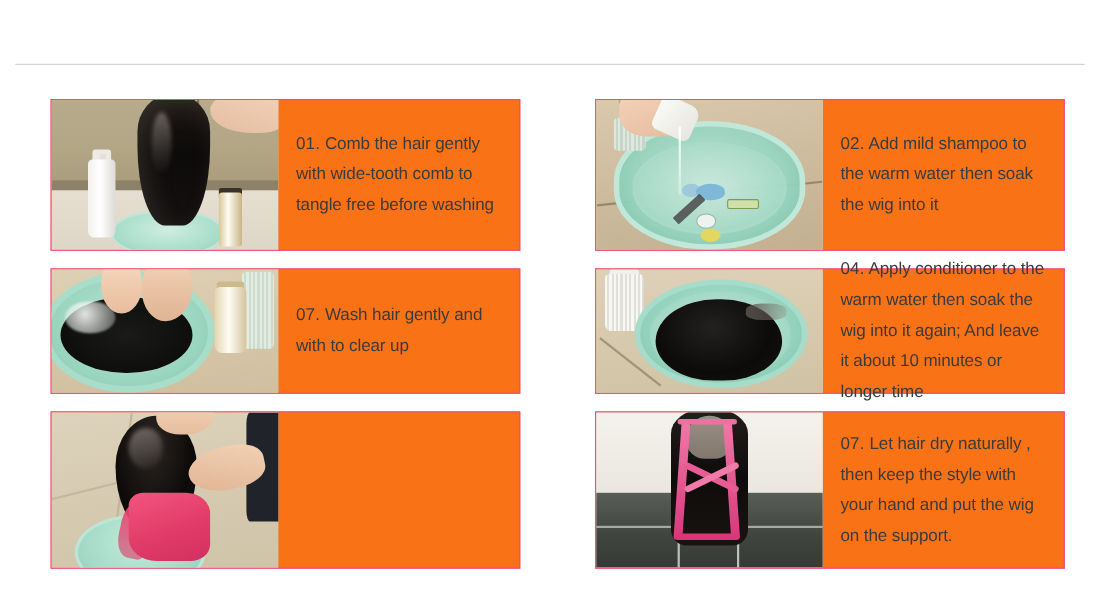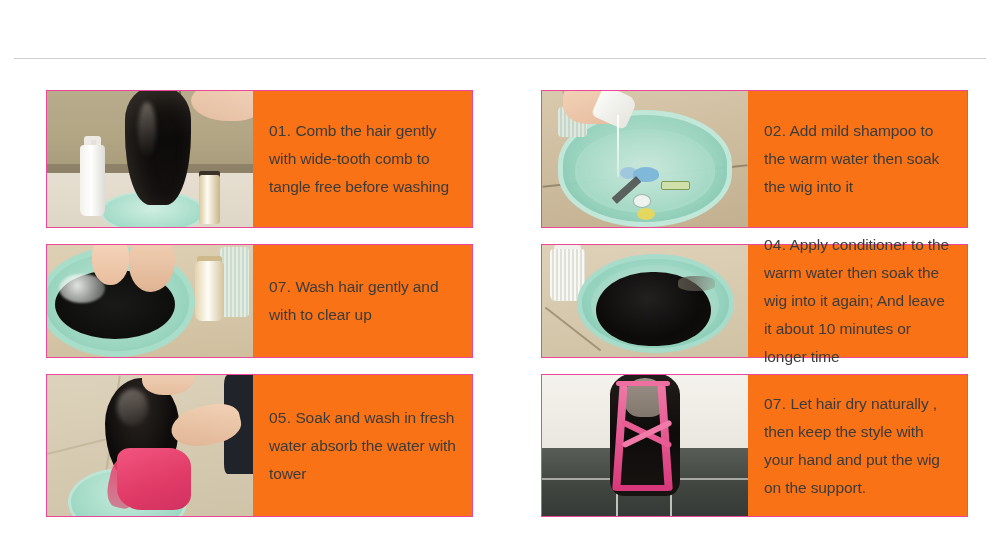--- a/index.html
+++ b/index.html
@@ -422,24 +422,20 @@
             <div class="s5-dark"></div>
             <div class="s5-basin"></div>
             <div class="s5-hair"></div>
               <div class="s5-shine"></div>
             <div class="s5-towel2"></div>
               <div class="s5-towel"></div>
             <div class="s5-arm1"></div>
               <div class="s5-arm2"></div>
           </div>
         </div>
-        <div class="caption">
-          <p><span class="num">05.</span>
-             <span>Soak and wash in fresh water absorb the water with tower</span></p>
-        </div>
       </div>
 
       <div class="card">
         <div class="photo">
           <div class="scene">
             <div class="s6-wall"></div>
               <div class="s6-floor"></div>
             <div class="s6-tile1"></div>
               <div class="s6-tile2"></div>
               <div class="s6-tile3"></div>

